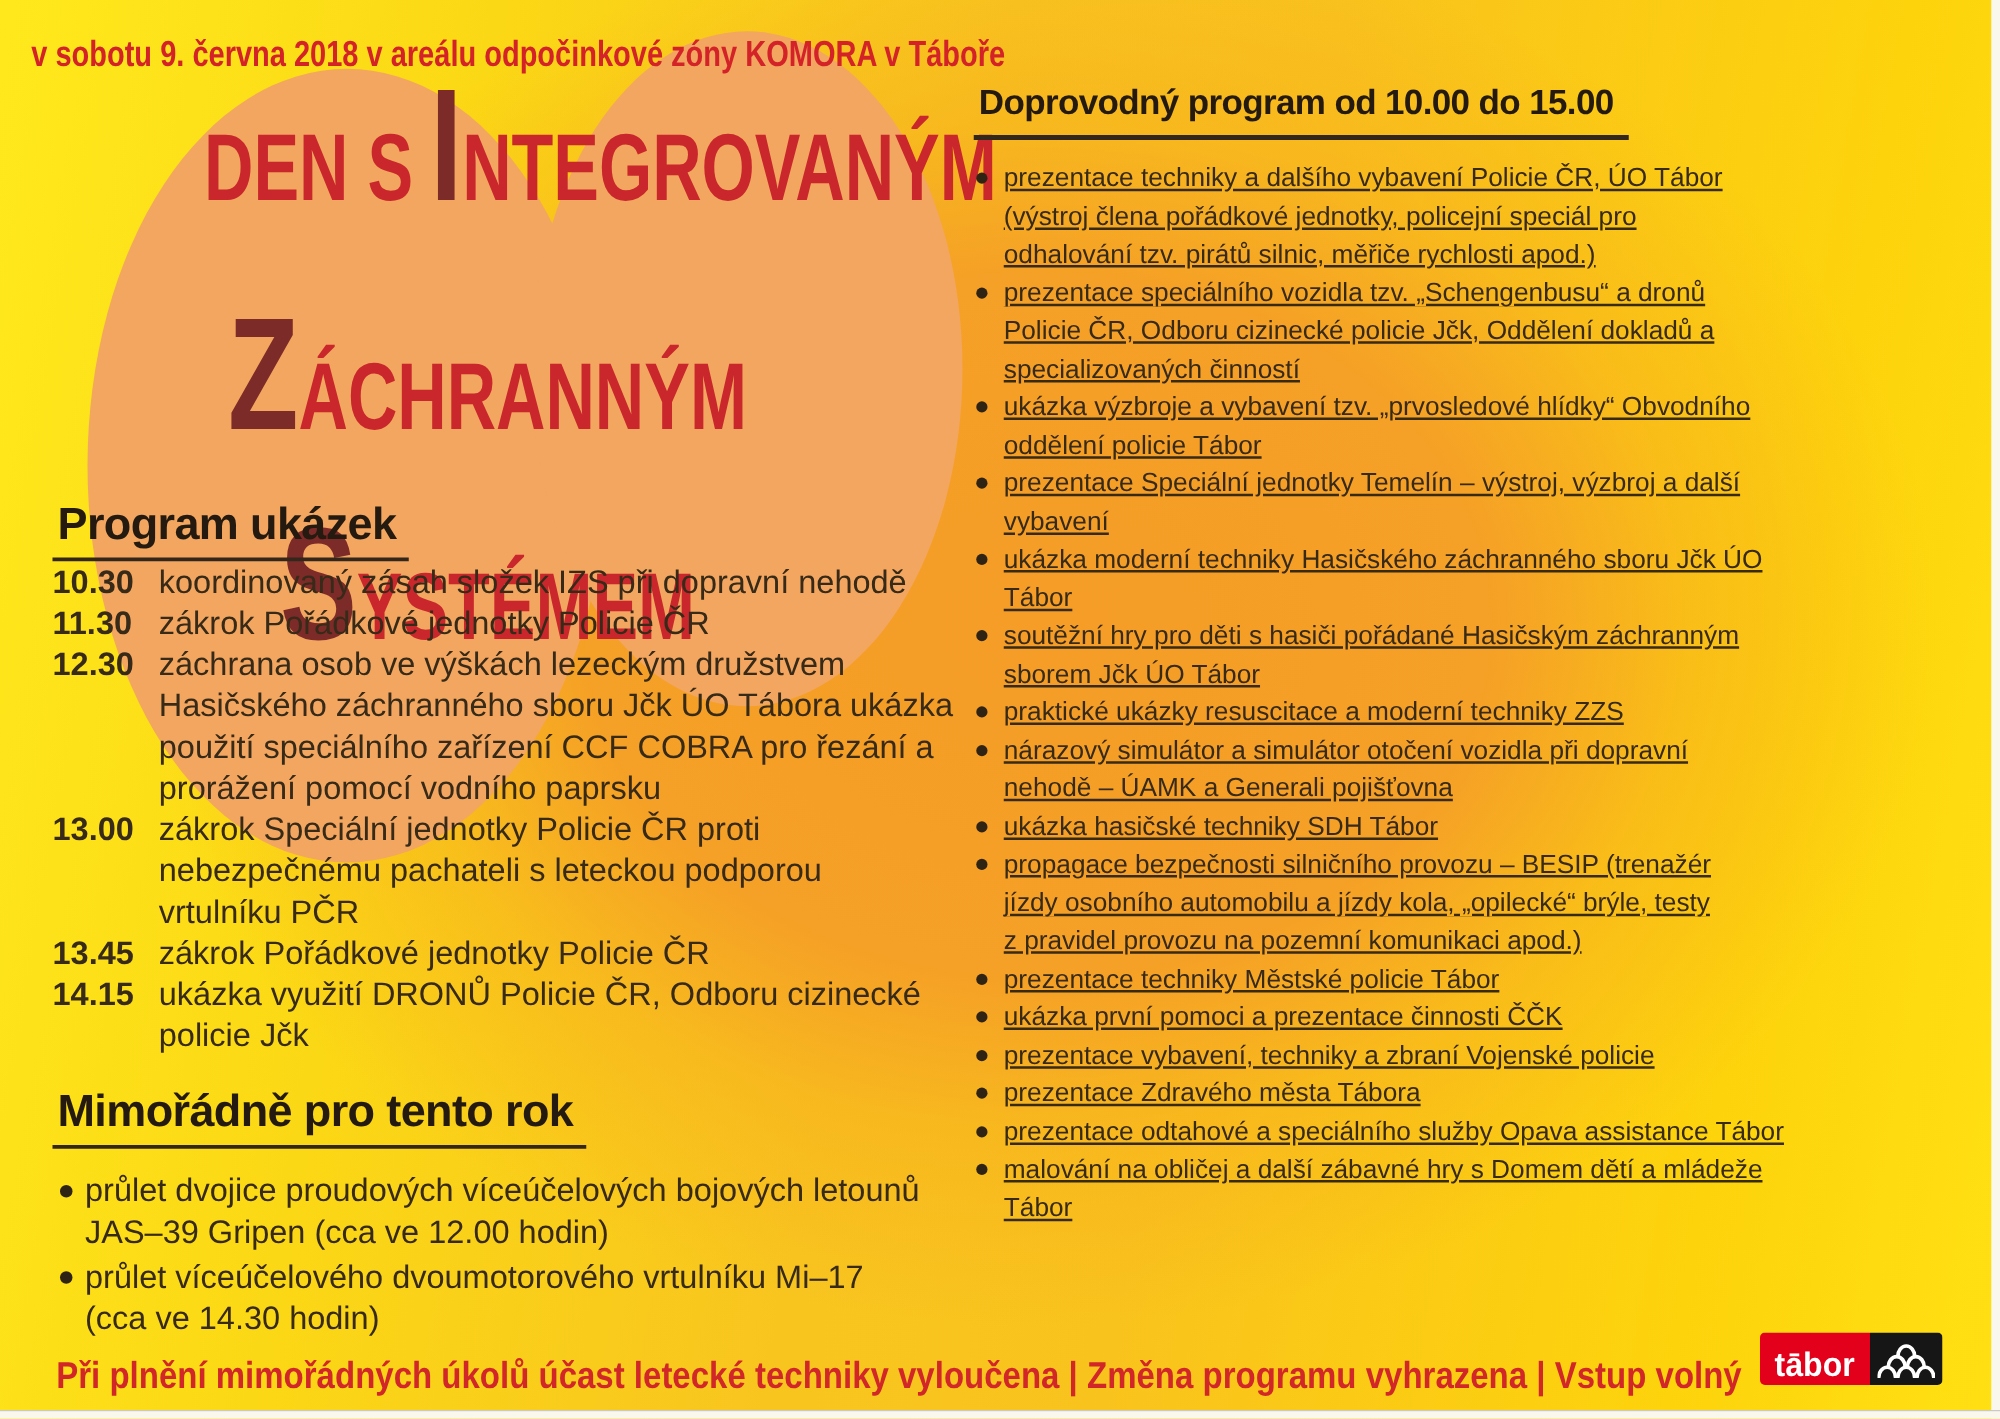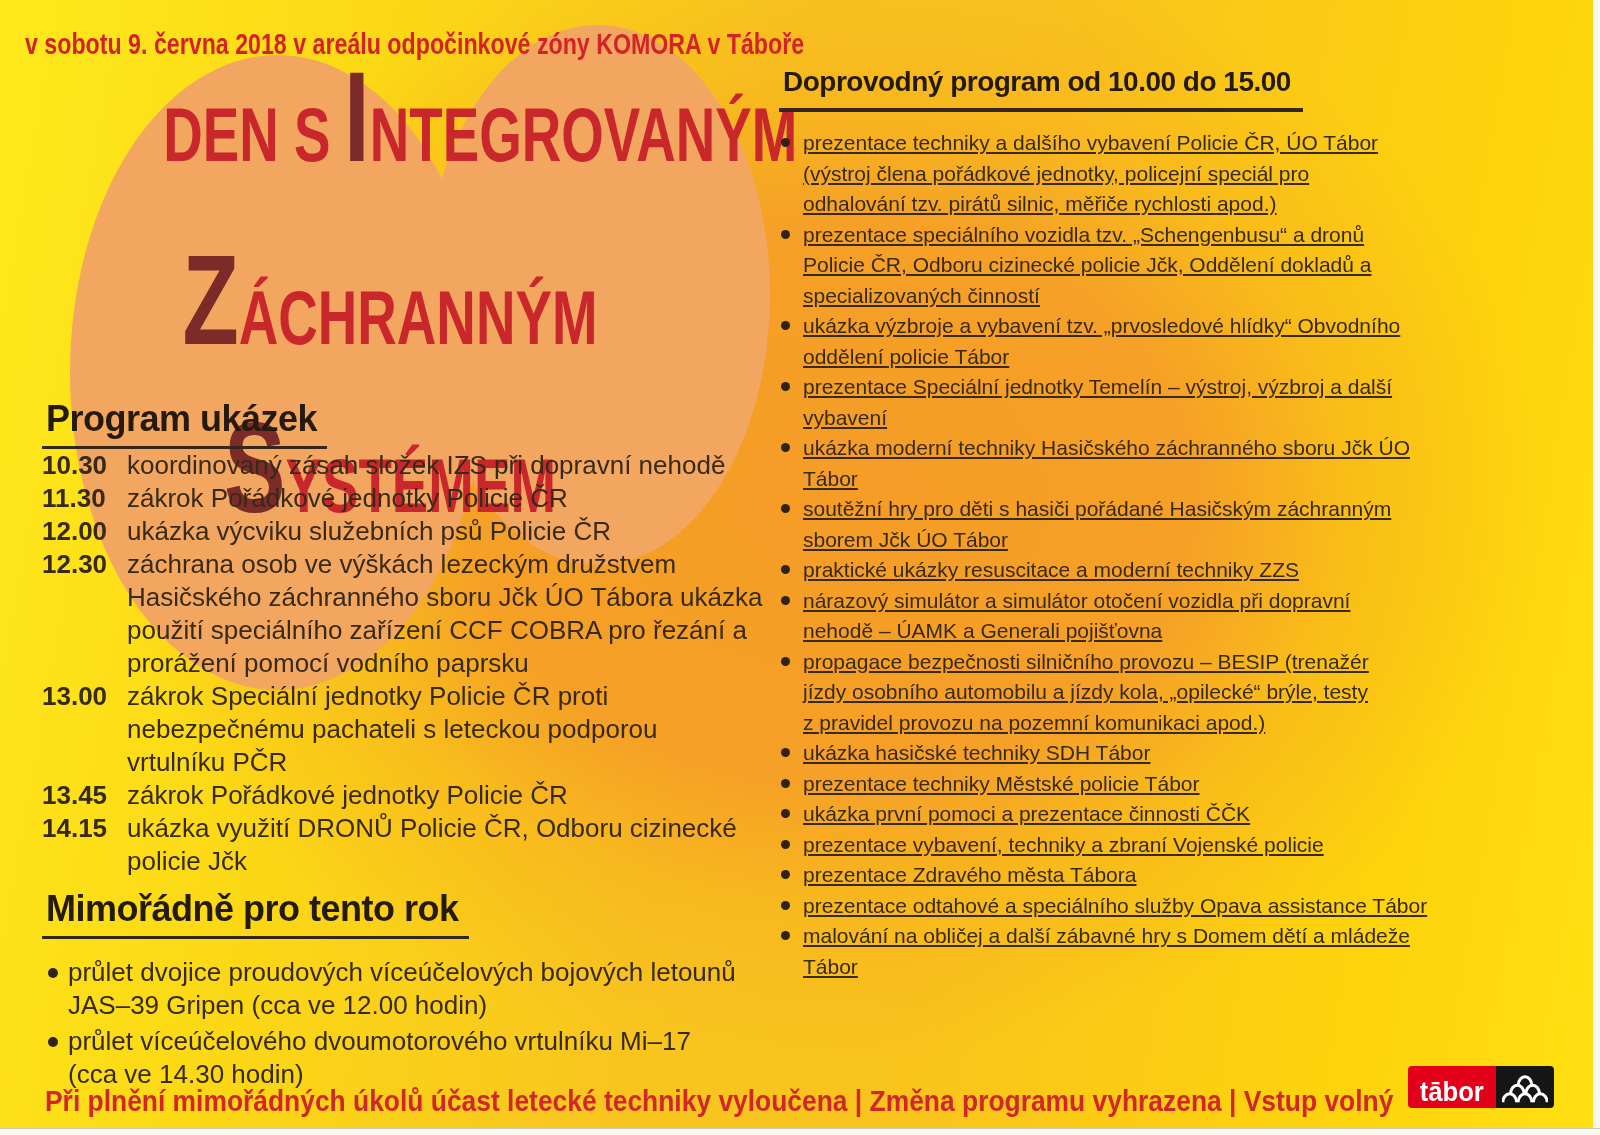--- a/index.html
+++ b/index.html
@@ -35,21 +35,21 @@
 
   h2{margin:0;font-weight:bold;color:#241a10;letter-spacing:-.5px;}
 
   .left-col{position:absolute;left:42px;top:398px;width:730px;color:#372a18;}
   .left-col h2{font-size:36px;display:inline-block;padding:0 10px 6px 4px;border-bottom:3px solid #33261a;text-align:center;}
   .time-list{}
   .trow{display:flex;line-height:33px;font-size:26px;}
   .trow .time{flex:none;width:85px;font-weight:bold;}
   .trow .txt{flex:1;white-space:pre-line;}
 
-  .special{margin-top:10px;}
+  .special{margin-top:23px;}
   .special h2{margin-bottom:14px;}
   .brow{position:relative;padding-left:26px;font-size:26px;line-height:33px;white-space:pre-line;color:#372a18;}
   .brow .dot{position:absolute;left:6px;top:12px;width:10px;height:10px;border-radius:50%;background:#2f2314;}
   .special .brow{margin-top:3px;}
 
   .right-col{position:absolute;left:779px;top:66px;width:805px;color:#372a18;}
   .right-col h2{font-size:28px;display:inline-block;padding:0 12px 10px 4px;border-bottom:4px solid #33261a;}
   .side-list{margin-top:16px;}
   .side-list .brow{font-size:21px;line-height:30.5px;padding-left:24px;text-decoration:underline;}
   .side-list .brow .dot{left:2px;top:10px;width:9px;height:9px;}
@@ -96,24 +96,20 @@
       <div class="time-list">
         <div class="trow">
             <span class="time">10.30</span>
             <span class="txt">koordinovaný zásah složek IZS při dopravní nehodě</span>
           </div>
         <div class="trow">
             <span class="time">11.30</span>
             <span class="txt">zákrok Pořádkové jednotky Policie ČR</span>
           </div>
         <div class="trow">
-            <span class="time">12.00</span>
-            <span class="txt">ukázka výcviku služebních psů Policie ČR</span>
-          </div>
-        <div class="trow">
             <span class="time">12.30</span>
             <span class="txt">záchrana osob ve výškách lezeckým družstvem
 Hasičského záchranného sboru Jčk ÚO Tábora ukázka
 použití speciálního zařízení CCF COBRA pro řezání a
 prorážení pomocí vodního paprsku</span>
           </div>
         <div class="trow">
             <span class="time">13.00</span>
             <span class="txt">zákrok Speciální jednotky Policie ČR proti
 nebezpečnému pachateli s leteckou podporou
@@ -152,24 +148,24 @@
 oddělení policie Tábor</span></div>
         <div class="brow"><span class="dot"></span><span>prezentace Speciální jednotky Temelín – výstroj, výzbroj a další
 vybavení</span></div>
         <div class="brow"><span class="dot"></span><span>ukázka moderní techniky Hasičského záchranného sboru Jčk ÚO
 Tábor</span></div>
         <div class="brow"><span class="dot"></span><span>soutěžní hry pro děti s hasiči pořádané Hasičským záchranným
 sborem Jčk ÚO Tábor</span></div>
         <div class="brow"><span class="dot"></span><span>praktické ukázky resuscitace a moderní techniky ZZS</span></div>
         <div class="brow"><span class="dot"></span><span>nárazový simulátor a simulátor otočení vozidla při dopravní
 nehodě – ÚAMK a Generali pojišťovna</span></div>
+        <div class="brow"><span class="dot"></span><span>ukázka hasičské techniky SDH Tábor</span></div>
         <div class="brow"><span class="dot"></span><span>propagace bezpečnosti silničního provozu – BESIP (trenažér
 jízdy osobního automobilu a jízdy kola, „opilecké“ brýle, testy
 z pravidel provozu na pozemní komunikaci apod.)</span></div>
-        <div class="brow"><span class="dot"></span><span>ukázka hasičské techniky SDH Tábor</span></div>
         <div class="brow"><span class="dot"></span><span>prezentace techniky Městské policie Tábor</span></div>
         <div class="brow"><span class="dot"></span><span>ukázka první pomoci a prezentace činnosti ČČK</span></div>
         <div class="brow"><span class="dot"></span><span>prezentace vybavení, techniky a zbraní Vojenské policie</span></div>
         <div class="brow"><span class="dot"></span><span>prezentace Zdravého města Tábora</span></div>
         <div class="brow"><span class="dot"></span><span>prezentace odtahové a speciálního služby Opava assistance Tábor</span></div>
         <div class="brow"><span class="dot"></span><span>malování na obličej a další zábavné hry s Domem dětí a mládeže
 Tábor</span></div>
       </div>
     </div>
 

